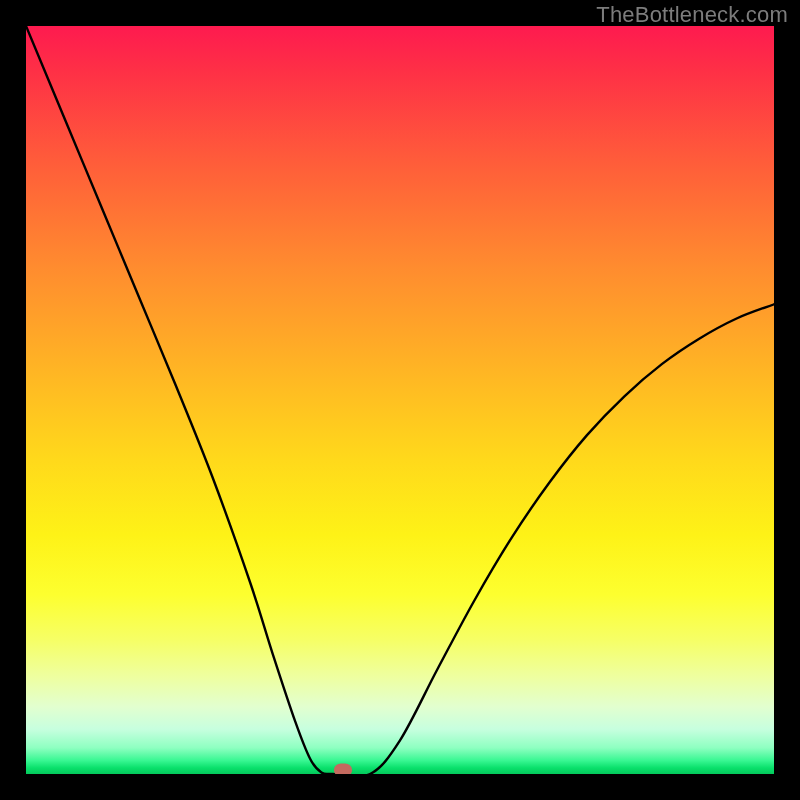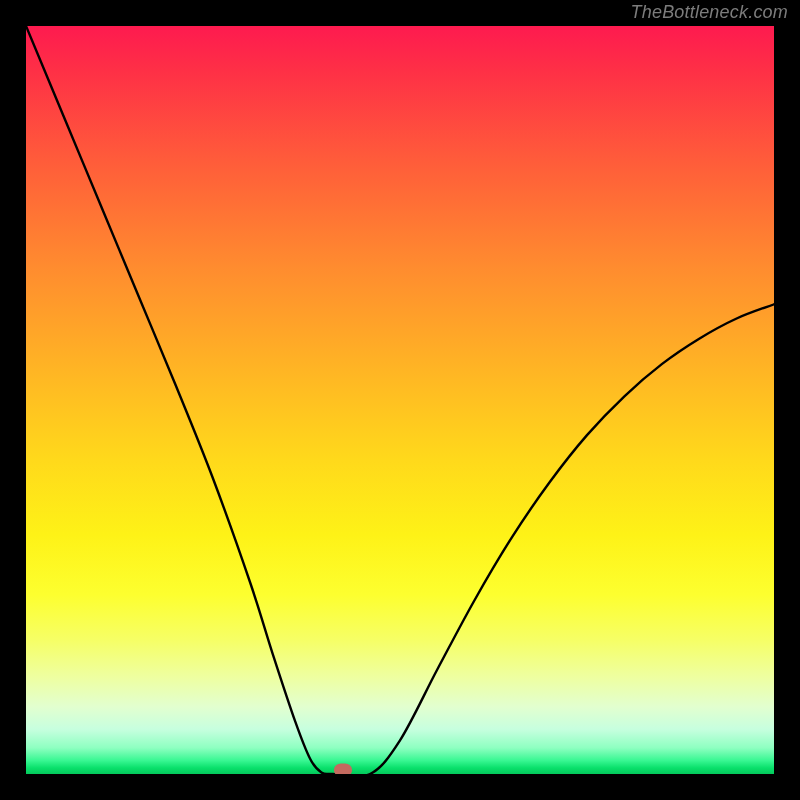--- a/index.html
+++ b/index.html
@@ -15,26 +15,25 @@
     position: relative;
     width: 800px;
     height: 800px;
     background: #000;
   }
   .watermark {
     position: absolute;
     top: 2px;
     right: 12px;
     color: #7c7c7c;
-    font-size: 18px;
+    font-size: 22px;
     font-weight: 400;
     letter-spacing: 0.2px;
     z-index: 5;
     user-select: none;
-    font-style: italic;
   }
   .plot-area {
     position: absolute;
     left: 26px;
     top: 26px;
     width: 748px;
     height: 748px;
     background: linear-gradient(to bottom,
       #fe1a4f 0%,
       #fe3046 6%,

